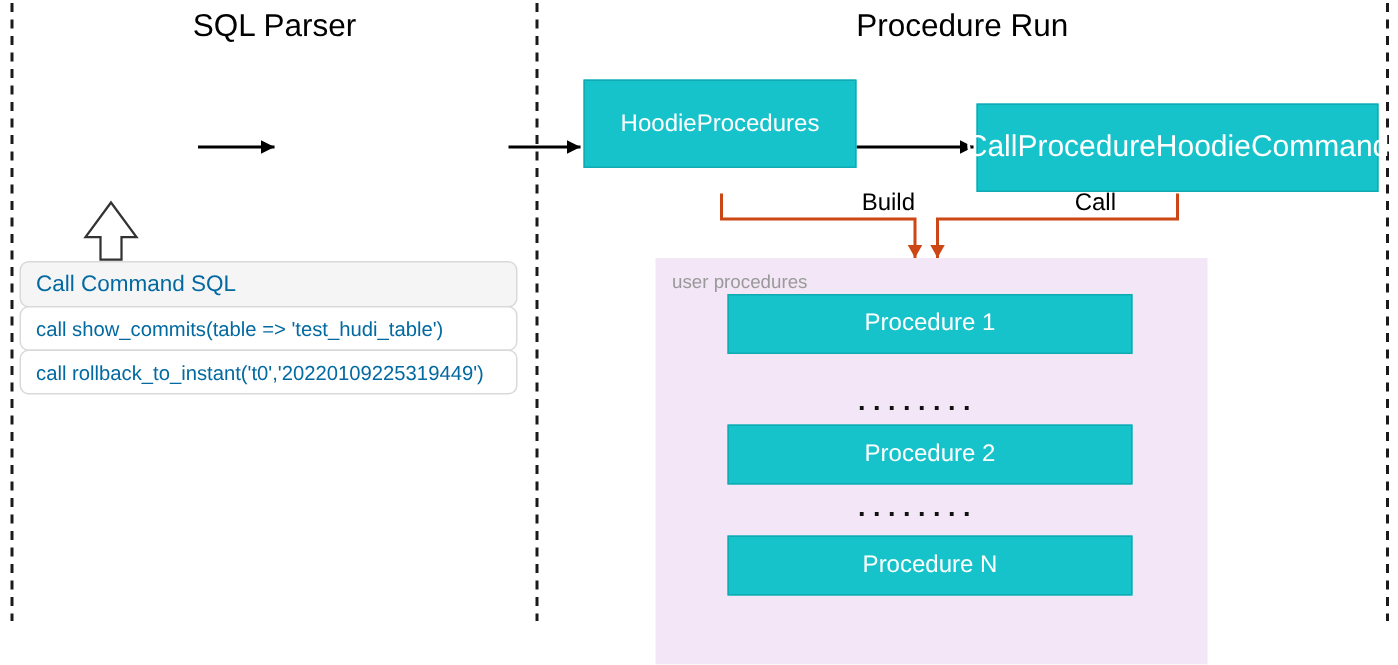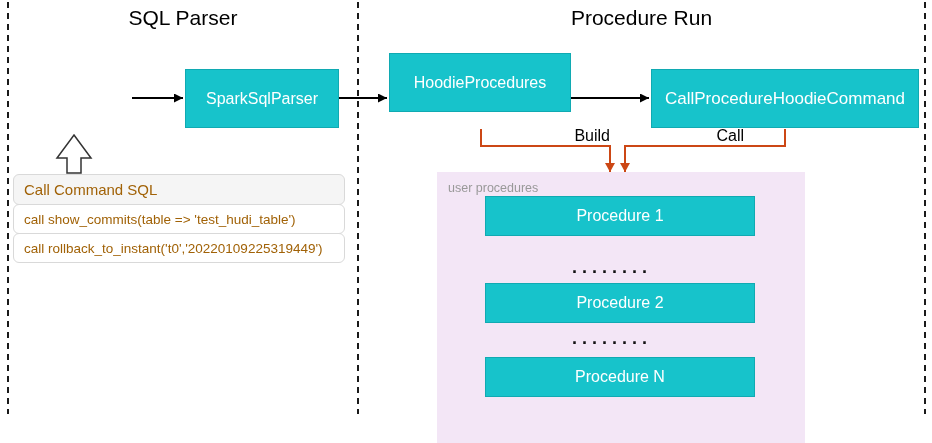--- a/index.html
+++ b/index.html
@@ -22,21 +22,21 @@
   .node {
     position:absolute; background:var(--teal); color:#fff;
     display:flex; align-items:center; justify-content:center; text-align:center;
     font-size:16px; line-height:1.25; box-sizing:border-box;
     border:1px solid var(--teal-border);
   }
   .edge-label {
     position:absolute; font-size:16px; color:#000000; text-align:right;
   }
   .sql-table {
-    position:absolute; left:13px; top:174px; width:332px; font-size:13.5px; color:#a16207;
+    position:absolute; left:13px; top:174px; width:332px; font-size:13.5px; color:#0369a1;
   }
   .sql-row {
     box-sizing:border-box; border:1px solid #d9d9d9; border-radius:6px;
     background:#fff; height:30px; display:flex; align-items:center;
     padding:0 10px; white-space:nowrap; overflow:hidden;
   }
   .sql-row + .sql-row { margin-top:-1px;text-align:center; }
   .sql-header { background:#f5f5f5; font-size:15px; height:31px; }
 
   .proc-panel {
@@ -81,23 +81,22 @@
 
     <path d="M481,129 L481,146 L610,146 L610,172" class="orange-edge" marker-end="url(#ah-orange)"></path>
     <path d="M785,129 L785,146 L625,146 L625,172" class="orange-edge" marker-end="url(#ah-orange)"></path>
 
     <polygon points="74,135 91,158 81,158 81,173 67,173 67,158 57,158" class="hollow-arrow"></polygon>
   </svg>
 
   <div class="section-title" style="left:8px; width:350px;">SQL Parser</div>
   <div class="section-title" style="left:358px; width:567px;">Procedure Run</div>
 
-  <div class="node" style="left:185px; top:69px; width:154px; height:59px;">SparkSqlParser</div>
   <div class="node" style="left:389px; top:53px; width:182px; height:59px;">HoodieProcedures</div>
-  <div class="node" style="left:651px; top:69px; width:268px; height:59px; font-size:17px;">CallProcedureHoodieCommand</div>
+  <div class="node" style="left:651px; top:69px; width:268px; height:59px; font-size:20px;">CallProcedureHoodieCommand</div>
 
   <div class="edge-label" style="left:540px; top:127px; width:70px;">Build</div>
   <div class="edge-label" style="left:684px; top:127px; width:60px;">Call</div>
 
   <div class="sql-table">
     <div class="sql-row sql-header">Call Command SQL</div>
     <div class="sql-row">call show_commits(table =&gt; 'test_hudi_table')</div>
     <div class="sql-row">call rollback_to_instant('t0','20220109225319449')</div>
   </div>
 

